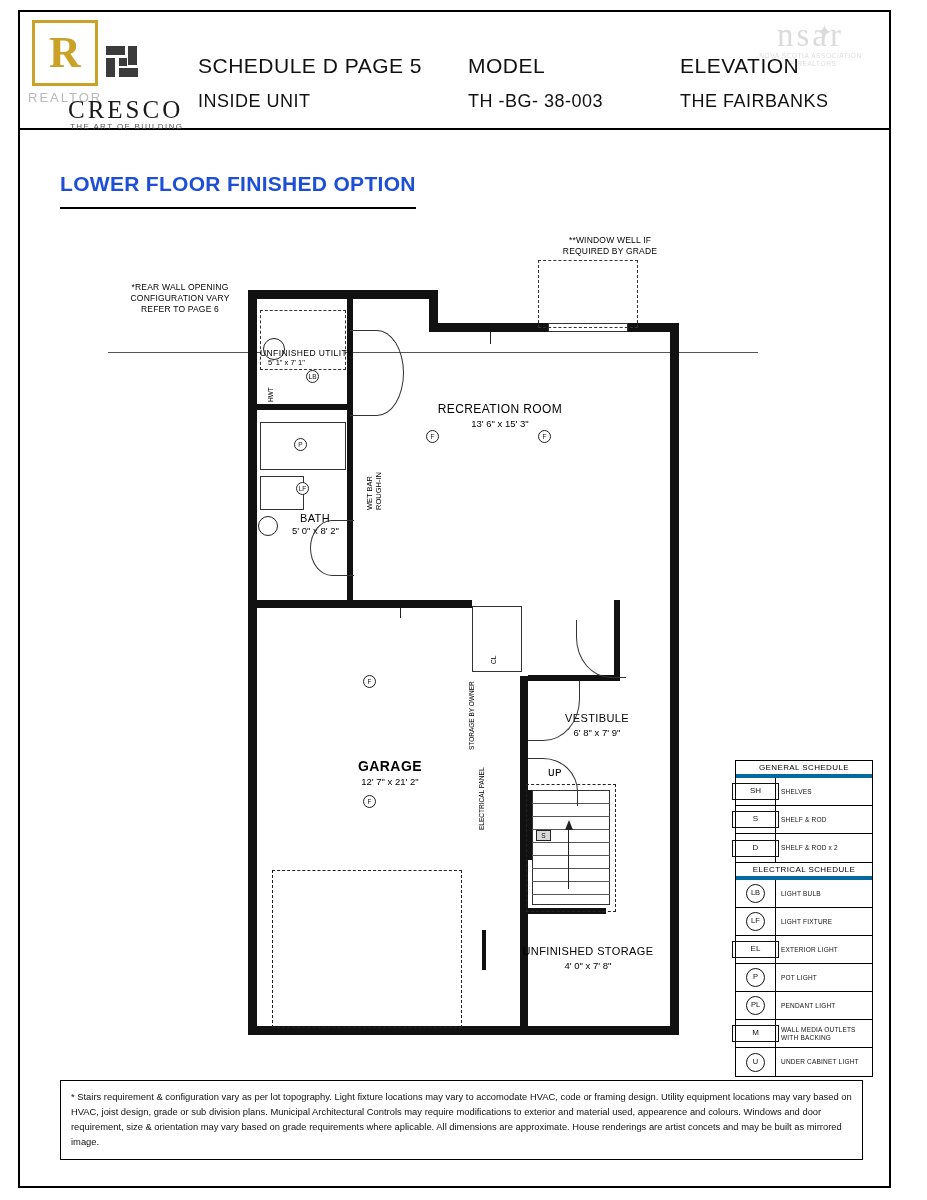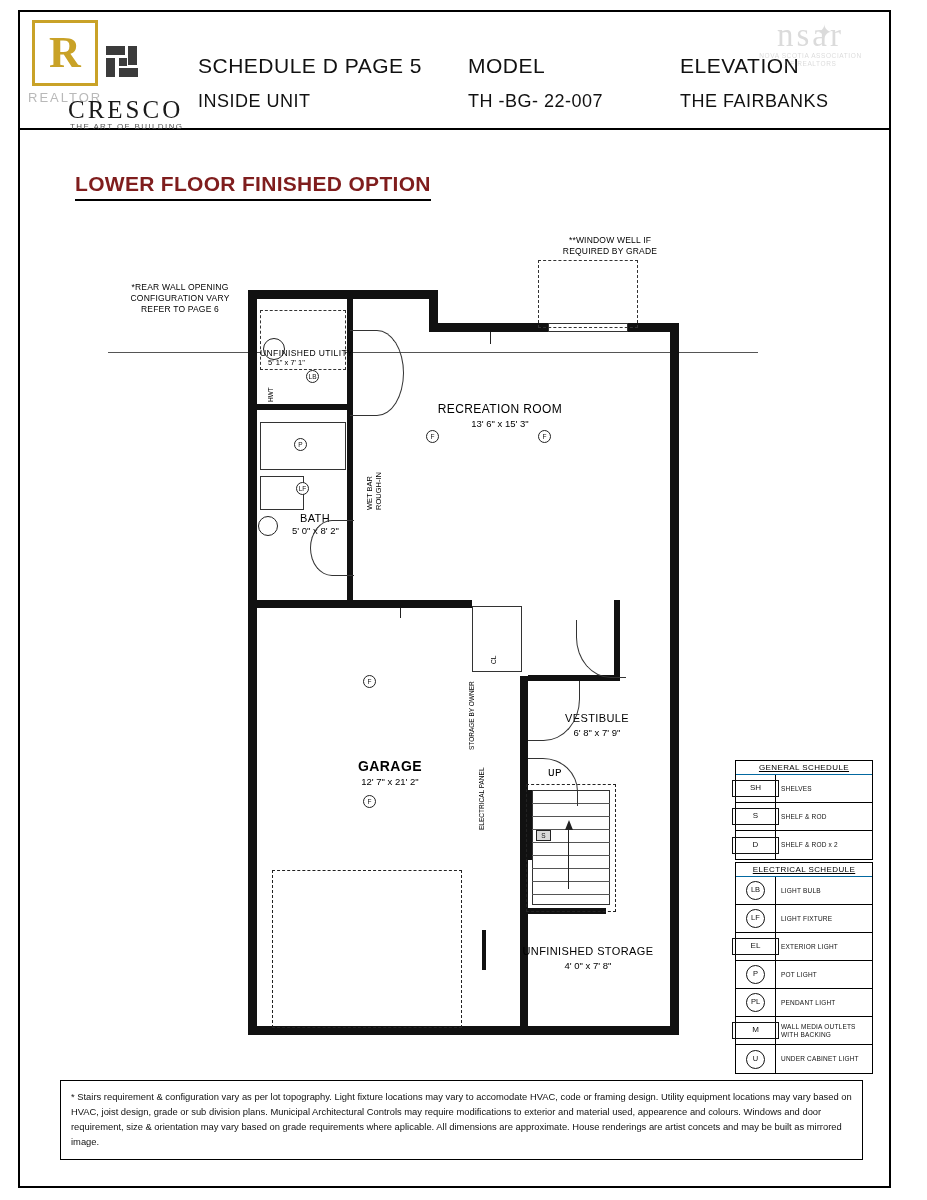--- a/index.html
+++ b/index.html
@@ -137,24 +137,23 @@
     border-top: none;
     box-sizing: border-box;
     background: #fff;
   }
   .plan-title {
     position: absolute;
     left: 40px; top: 42px;
     font-size: 21px;
     font-weight: bold;
     letter-spacing: 0.3px;
-    color: #7f1d1d;
+    color: #1d4ed8;
     border-bottom: 2px solid #000;
-    padding-bottom: 3px;
-    margin-left: 15px;
+    padding-bottom: 11px;
   }
 
   
   .note {
     position: absolute;
     font-size: 8.5px;
     line-height: 11px;
     color: #000;
     text-align: center;
     letter-spacing: 0.2px;
@@ -245,24 +244,23 @@
     border: 1px solid #000;
     box-sizing: border-box;
     background: #fff;
     width: 138px;
   }
   .legend-title {
     font-size: 8px;
     text-align: center;
     letter-spacing: 0.4px;
     padding: 2px 0;
-    border-bottom: 1px solid #0369a1;
+    border-bottom: 4px solid #0369a1;
     background: #fff;
     color: #000;
-    text-decoration: underline;
   }
   .legend-row {
     display: flex;
     align-items: center;
     border-bottom: 1px solid #000;
     height: 28px;
     box-sizing: border-box;
   }
   .legend-row:last-child { border-bottom: none; }
   .legend-sym {
@@ -335,21 +333,21 @@
       <div class="cresco-tag">THE ART OF BUILDING</div>
     </div>
 
     <div class="hdr-col" style="left:178px;">
       <div class="hdr-title">SCHEDULE D PAGE 5</div>
       <div class="hdr-sub">INSIDE UNIT</div>
     </div>
 
     <div class="hdr-col" style="left:448px;">
       <div class="hdr-title">MODEL</div>
-      <div class="hdr-sub">TH -BG- 22-007</div>
+      <div class="hdr-sub">TH -BG- 38-003</div>
     </div>
 
     <div class="hdr-col" style="left:660px;">
       <div class="hdr-title">ELEVATION</div>
       <div class="hdr-sub">THE FAIRBANKS</div>
     </div>
 
     <div class="nsar">
       <div class="nsar-big">nsar</div>
       <div class="nsar-star">✦</div>

